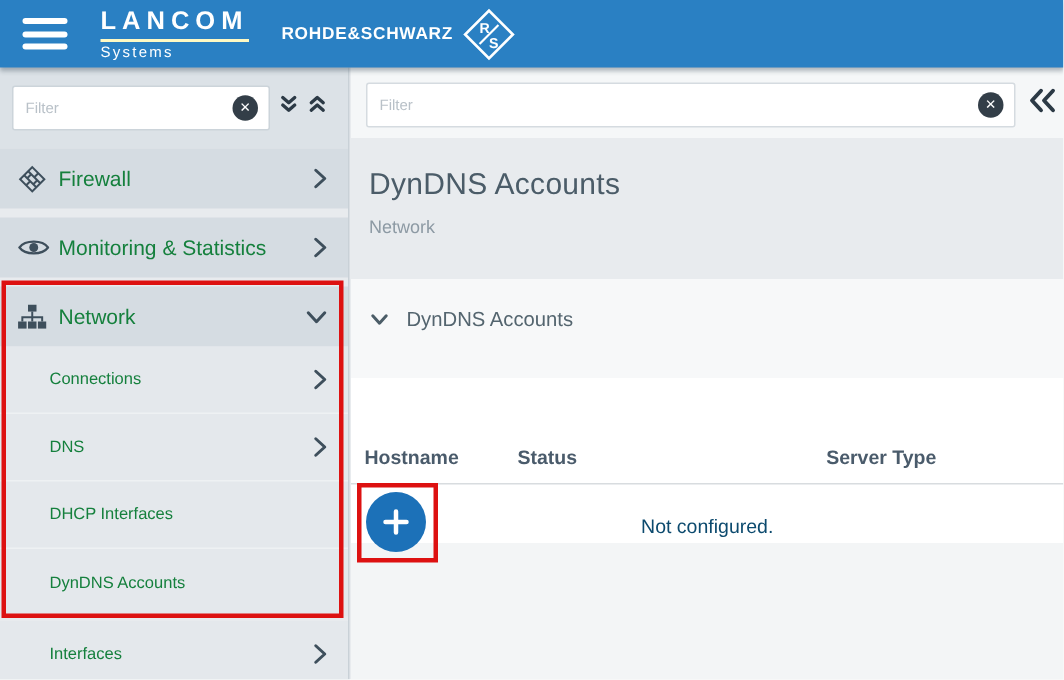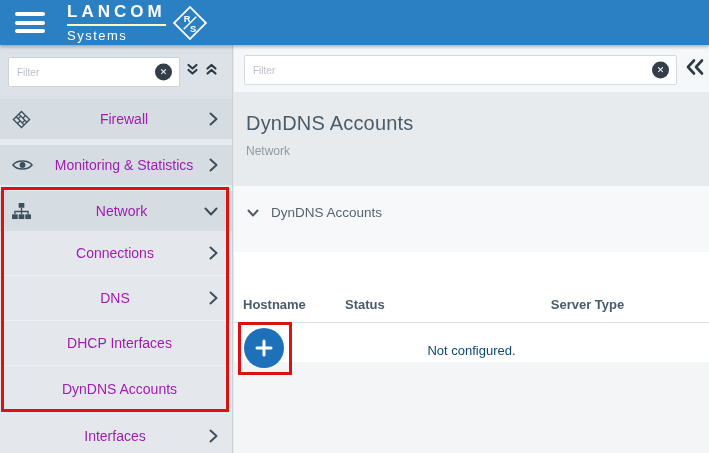--- a/index.html
+++ b/index.html
@@ -9,50 +9,50 @@
 
   
   .topbar { position:absolute; left:0; top:0; width:709px; height:45px; background:#2a80c3;
             box-shadow:0 2px 3px rgba(40,60,75,.35); z-index:30; display:flex; align-items:center; }
   .hamburger { width:30px; height:21px; margin-left:15px; display:flex; flex-direction:column;
                justify-content:space-between; cursor:pointer; }
   .hamburger span { display:block; height:4px; border-radius:2px; background:#fff; }
   .brand { margin-left:22px; color:#fff; }
   .brand .brand-name { font-size:17px; font-weight:bold; letter-spacing:4px; line-height:18px;
                        border-bottom:2px solid #fef9c3; padding-bottom:3px; }
-  .brand .brand-sub { font-size:13px; letter-spacing:1.5px; margin-top:2px; }
+  .brand .brand-sub { font-size:10px; letter-spacing:1.5px; margin-top:2px; }
   .partner { margin-left:22px; color:#fff; font-size:11.5px; font-weight:bold; letter-spacing:.5px; }
   .rs-logo { margin-left:6px; }
 
   
   .sidebar { position:absolute; left:0; top:45px; width:233px; height:408px; background:#e8ebee;
              border-right:1px solid #c9d1d7; z-index:5; }
   .side-filter { height:54px; background:#dce2e7; position:relative; }
   .filter-box { position:absolute; background:#fff; border:1px solid #ccd4da; border-radius:2px; }
   .side-filter .filter-box { left:8px; top:12px; width:172px; height:30px; }
   .filter-box input { position:absolute; left:8px; top:0; width:calc(100% - 34px); height:100%;
                       border:none; outline:none; font-size:10px; color:#3e4f5c; background:transparent;
                       font-family:"Liberation Sans", sans-serif; }
   .filter-box input::placeholder { color:#b9c1c8; }
   .clear-btn { position:absolute; right:7px; top:50%; transform:translateY(-50%); width:17px; height:17px;
                border-radius:50%; background:#333e48; color:#fff; display:flex; align-items:center;
                justify-content:center; font-size:9px; cursor:pointer; line-height:1; }
   .tree-toggles { position:absolute; left:186px; top:18px; display:flex; gap:6px; }
   .tree-toggles .tgl { cursor:pointer; display:flex; }
 
   .nav { position:relative; }
-  .nav-item { display:flex; align-items:center; cursor:pointer; color:#a21caf;text-align:center; }
+  .nav-item { display:flex; align-items:center; cursor:pointer; color:#15803d; }
   .nav-item.level1 { height:40px; background:#d5dce2; margin-bottom:6px; padding:0 14px 0 12px; }
   .nav-item .nav-ico { width:24px; display:flex; justify-content:flex-start; }
   .nav-item .nav-label { flex:1; font-size:14px; margin-left:3px; }
   .nav-item.level1 .nav-label { font-weight:normal; }
   .nav-item .chev { margin-left:auto; display:flex; }
   .submenu { background:#e4e8ec; }
   .nav-item.level2 { height:45px; padding:0 14px 0 17px; border-bottom:1px solid #eef1f3; }
-  .nav-item.level2 .nav-label { margin-left:4px; font-size:14px; }
+  .nav-item.level2 .nav-label { margin-left:16px; font-size:11px; }
   .gap-after-box { height:3px; background:#e8ebee; }
 
   .annotation { position:absolute; border:3px solid #dd1111; pointer-events:none; z-index:20; }
   .annotation.sidebar-box { left:1px; top:142px; width:228px; height:225px; }
 
   
   .main { position:absolute; left:234px; top:45px; width:475px; height:408px; background:#f4f6f7; }
   .main-filter-row { position:relative; height:47px; background:#f5f7f8; }
   .main-filter-row .filter-box { left:10px; top:10px; width:433px; height:30px; border-color:#d5dbe0; }
   .collapse-side { position:absolute; left:451px; top:13px; cursor:pointer; display:flex; }
@@ -91,20 +91,21 @@
   <div class="topbar">
     <div class="hamburger">
       <span></span>
         <span></span>
         <span></span>
     </div>
     <div class="brand">
       <div class="brand-name">LANCOM</div>
       <div class="brand-sub">Systems</div>
     </div>
+    <div class="partner">ROHDE&amp;SCHWARZ</div>
     <div class="rs-logo">
       <svg width="36" height="36" viewBox="0 0 40 40">
         <rect x="7.5" y="7.5" width="25" height="25" transform="rotate(45 20 20)" fill="none" stroke="#fff" stroke-width="2"></rect>
         <line x1="13" y1="27" x2="27" y2="13" stroke="#fff" stroke-width="1.6"></line>
         <text x="13" y="19" font-size="10.5" font-weight="bold" fill="#fff" font-family="Liberation Sans, sans-serif">R</text>
         <text x="20" y="30" font-size="10.5" font-weight="bold" fill="#fff" font-family="Liberation Sans, sans-serif">S</text>
       </svg>
     </div>
   </div>
 

